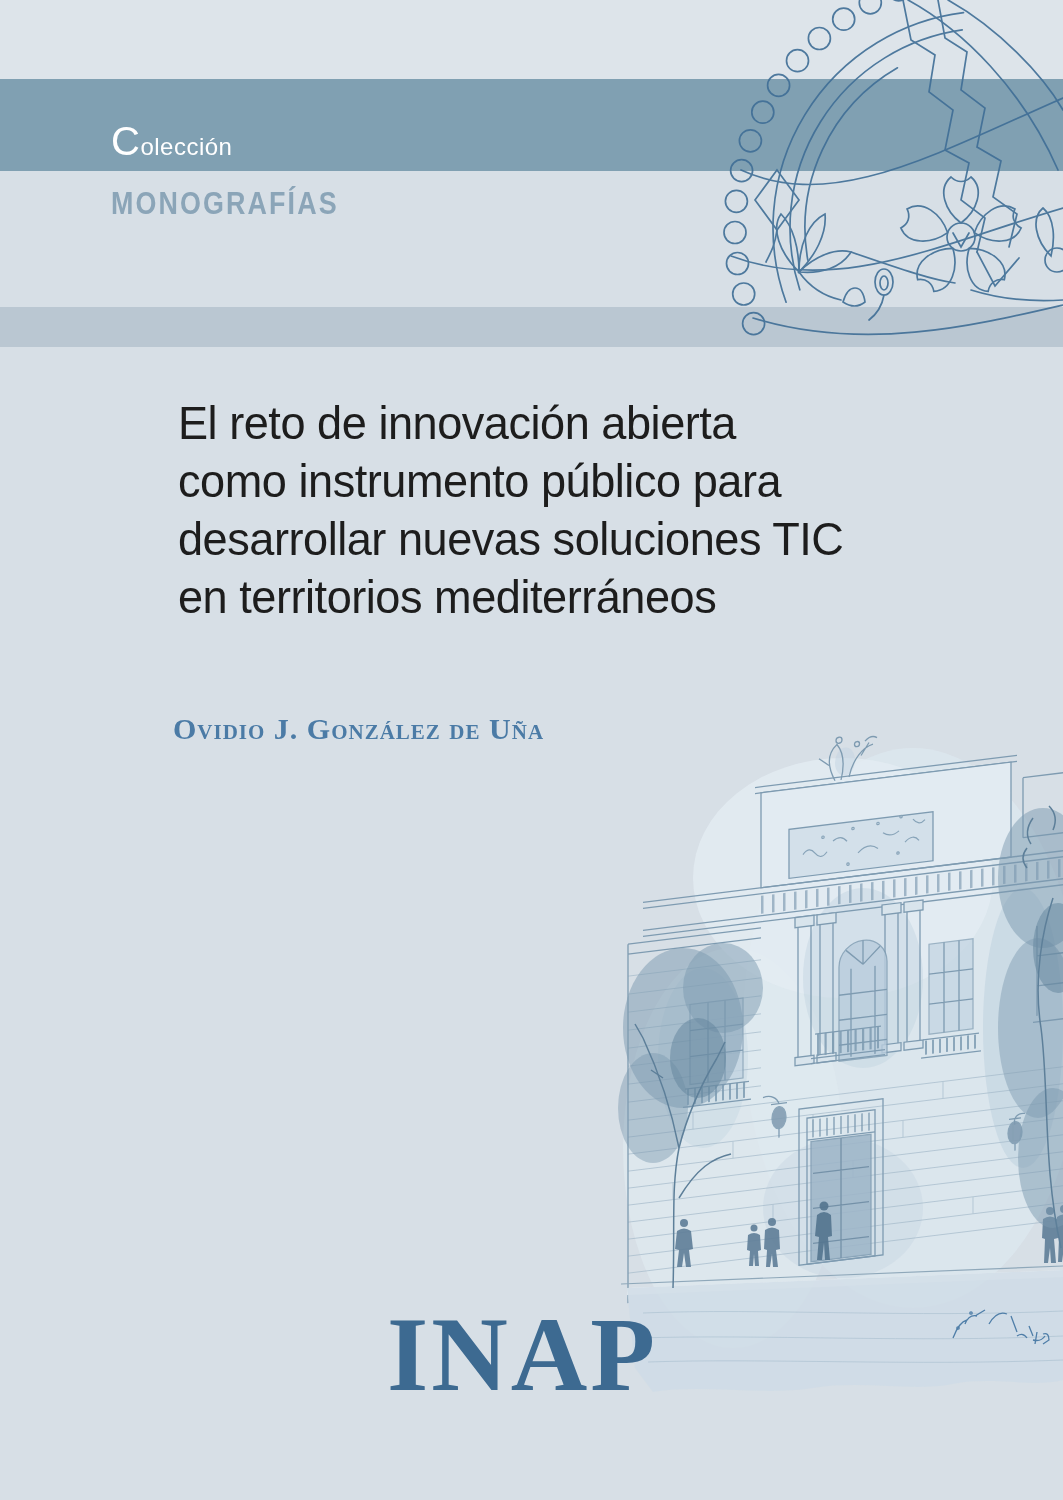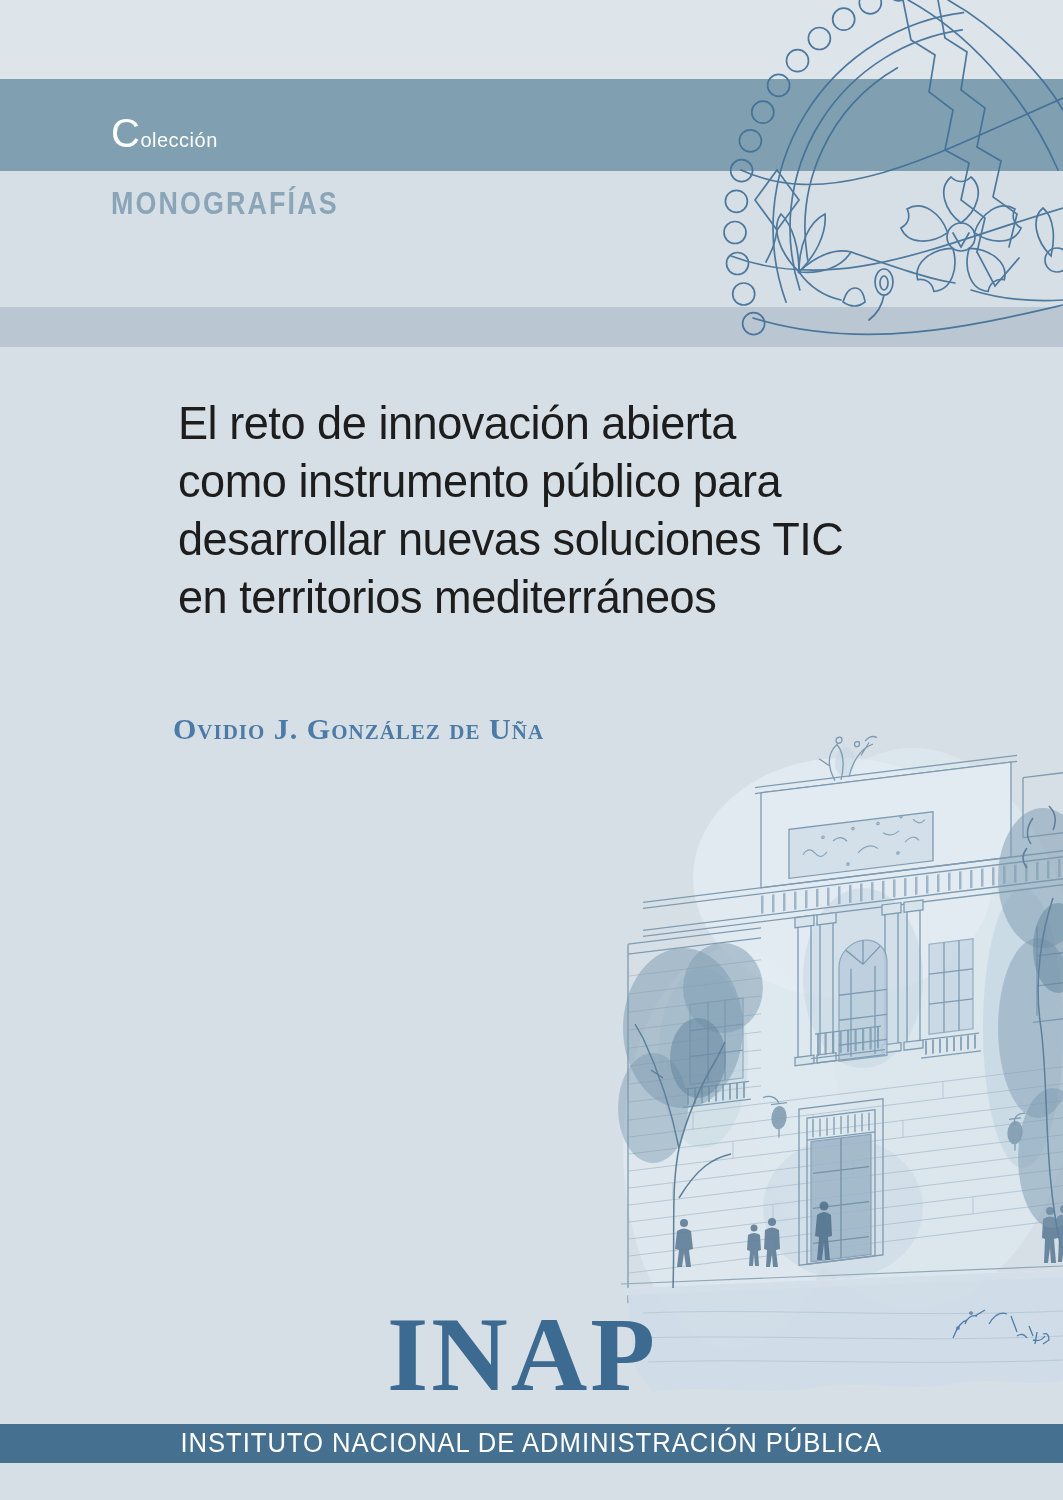--- a/index.html
+++ b/index.html
@@ -10,22 +10,22 @@
     background:#d7dfe6;
     overflow:hidden;
     font-family:"Liberation Sans", sans-serif;
   }
   
   .top-strip{position:absolute;left:0;top:0;width:100%;height:79px;background:#dde4ea;}
   .band-collection{position:absolute;left:0;top:79px;width:100%;height:92px;background:#80a0b2;}
   .band-light{position:absolute;left:0;top:307px;width:100%;height:40px;background:#bac7d2;}
   
   .collection-label{
-    position:absolute;left:111px;top:113px;
-    color:#ffffff;font-size:20px;line-height:40px;letter-spacing:0.5px;
+    position:absolute;left:111px;top:121px;
+    color:#ffffff;font-size:24px;line-height:40px;letter-spacing:0.5px;
   }
   .collection-label::first-letter{font-size:40px;}
   .series-name{
     position:absolute;left:111px;top:186px;
     color:#8ba5b8;font-weight:bold;font-size:32px;line-height:34px;
     letter-spacing:2.5px;
     transform:scaleX(0.84);transform-origin:left top;
     white-space:nowrap;
   }
   .book-title{
@@ -305,17 +305,14 @@
     <div>El reto de innovación abierta</div>
     <div>como instrumento público para</div>
     <div>desarrollar nuevas soluciones TIC</div>
     <div>en territorios mediterráneos</div>
   </div>
 
   <div class="book-author">Ovidio J. González de Uña</div>
 
   <div class="logo-inap">INAP</div>
 
-  <div class="band-bottom">
-    <span class="institute">INSTITUTO NACIONAL DE ADMINISTRACIÓN PÚBLICA</span>
-  </div>
 
 </div>
 
 </body></html>

